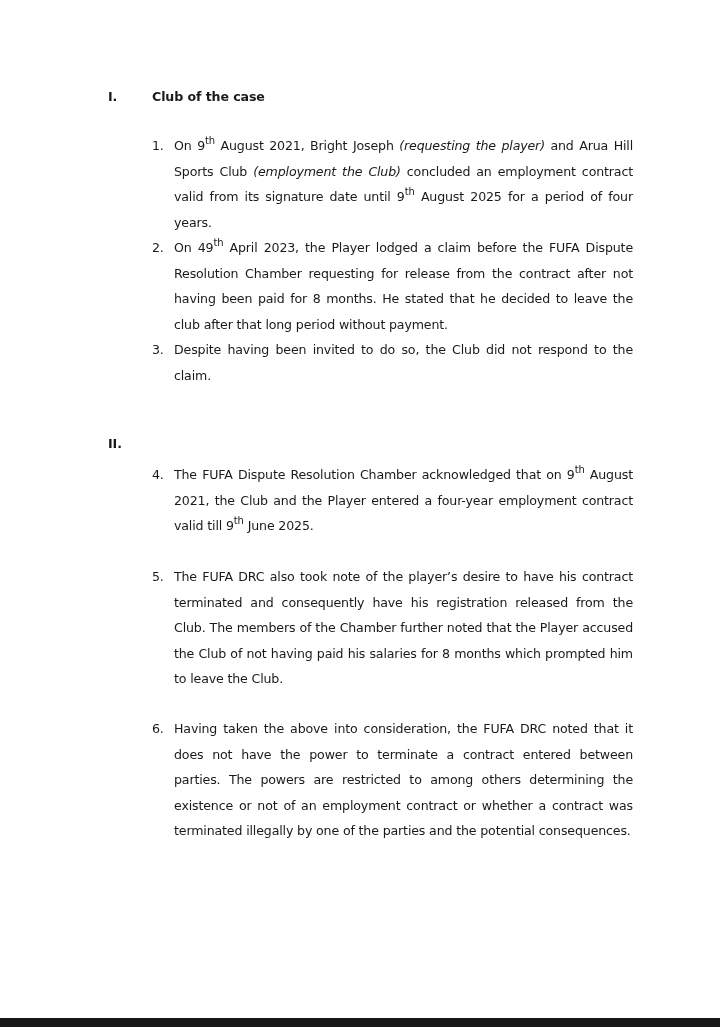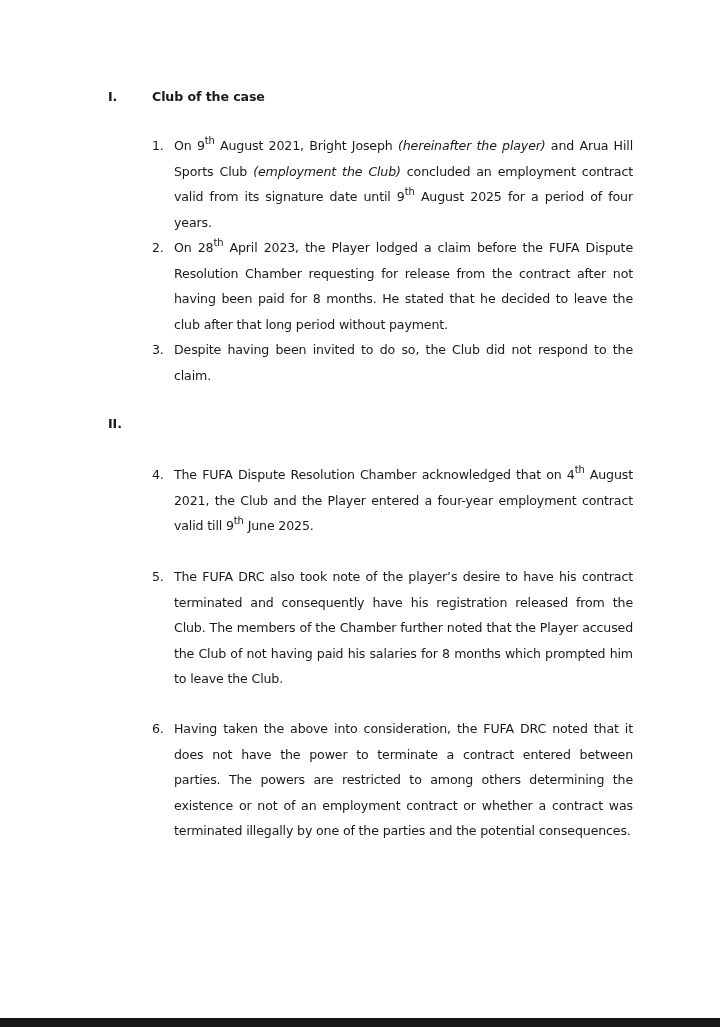--- a/index.html
+++ b/index.html
@@ -32,40 +32,40 @@
 
 <div class="page">
 
   <div class="heading" style="top:89px;">
     <span class="num">I.</span>
     <span>Club of the case</span>
   </div>
 
   <div class="item" style="top:133px;">
     <span class="inum">1.</span>
-    <div class="itext"><span>On 9</span><sup>th</sup><span> August 2021, Bright Joseph </span><em>(hereinafter the player)</em><span> and Arua Hill Sports Club </span><em>(employment the Club)</em><span> concluded an employment contract valid from its signature date until 9</span><sup>th</sup><span> August 2025 for a period of four years.</span></div>
+    <div class="itext"><span>On 9</span><sup>th</sup><span> August 2021, Bright Joseph </span><em>(requesting the player)</em><span> and Arua Hill Sports Club </span><em>(employment the Club)</em><span> concluded an employment contract valid from its signature date until 9</span><sup>th</sup><span> August 2025 for a period of four years.</span></div>
   </div>
 
   <div class="item" style="top:235px;">
     <span class="inum">2.</span>
-    <div class="itext"><span>On 28</span><sup>th</sup><span> April 2023, the Player lodged a claim before the FUFA Dispute Resolution Chamber requesting for release from the contract after not having been paid for 8 months. He stated that he decided to leave the club after that long period without payment.</span></div>
+    <div class="itext"><span>On 49</span><sup>th</sup><span> April 2023, the Player lodged a claim before the FUFA Dispute Resolution Chamber requesting for release from the contract after not having been paid for 8 months. He stated that he decided to leave the club after that long period without payment.</span></div>
   </div>
 
   <div class="item" style="top:337px;">
     <span class="inum">3.</span>
     <div class="itext"><span>Despite having been invited to do so, the Club did not respond to the claim.</span></div>
   </div>
 
-  <div class="heading" style="top:416px;flex-direction:column;">
+  <div class="heading" style="top:436px;flex-direction:column;">
     <span class="num">II.</span>
   </div>
 
   <div class="item" style="top:462px;">
     <span class="inum">4.</span>
-    <div class="itext"><span>The FUFA Dispute Resolution Chamber acknowledged that on 4</span><sup>th</sup><span> August 2021, the Club and the Player entered a four-year employment contract valid till 9</span><sup>th</sup><span> June 2025.</span></div>
+    <div class="itext"><span>The FUFA Dispute Resolution Chamber acknowledged that on 9</span><sup>th</sup><span> August 2021, the Club and the Player entered a four-year employment contract valid till 9</span><sup>th</sup><span> June 2025.</span></div>
   </div>
 
   <div class="item" style="top:564px;">
     <span class="inum">5.</span>
     <div class="itext"><span>The FUFA DRC also took note of the player’s desire to have his contract terminated and consequently have his registration released from the Club. The members of the Chamber further noted that the Player accused the Club of not having paid his salaries for 8 months which prompted him to leave the Club.</span></div>
   </div>
 
   <div class="item" style="top:716px;">
     <span class="inum">6.</span>
     <div class="itext"><span>Having taken the above into consideration, the FUFA DRC noted that it does not have the power to terminate a contract entered between parties. The powers are restricted to among others determining the existence or not of an employment contract or whether a contract was terminated illegally by one of the parties and the potential consequences.</span></div>

